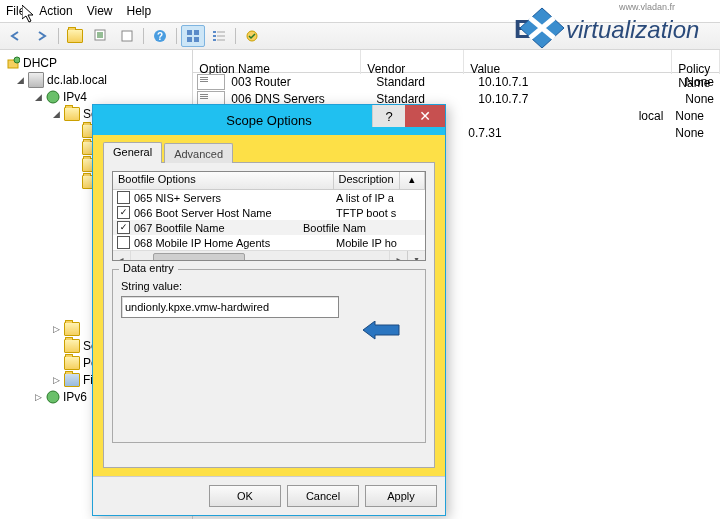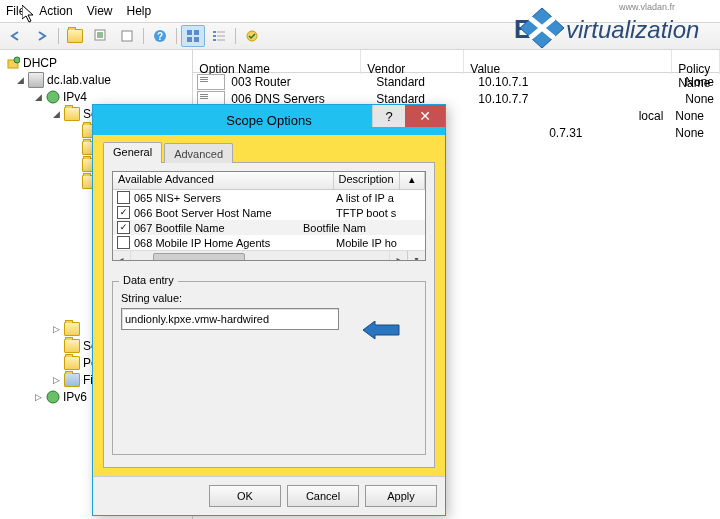--- a/index.html
+++ b/index.html
@@ -37,21 +37,21 @@
 .opthdr{display:flex;background:linear-gradient(#fcfcfc,#eaeaea);border-bottom:1px solid #ccc;height:17px;font-size:11px}
 .opthdr div{padding:1px 5px;border-right:1px solid #ccc}
 .optrow{display:flex;align-items:center;height:15px;font-size:11px;padding:0 2px}
 .optrow.sel{background:#f2f2f2}
 .cb{width:11px;height:11px;border:1px solid #555;background:#fff;margin:0 4px 0 2px;display:flex;align-items:center;justify-content:center;font-size:9px;line-height:9px}
 .sbar{height:17px;border-top:1px solid #ddd;display:flex}
 .sbar .track{flex:1;background:#eee;position:relative}
 .sbar .thumb{position:absolute;left:22px;top:2px;height:10px;width:90px;background:#cfcfcf;border:1px solid #a0a0a0;border-radius:2px}
 .sbar .arr{width:17px;background:#eee;border-left:1px solid #ddd;display:flex;align-items:center;justify-content:center;font-size:8px;color:#555}
 .sbar .arr:first-child{border-left:none;border-right:1px solid #ddd}
-.gs{border:1px solid #aaa;margin-top:20px;padding:10px 8px 12px;position:relative;height:150px}
+.gs{border:1px solid #aaa;margin-top:8px;padding:10px 8px 12px;position:relative;height:150px}
 .txtin{width:210px;height:18px;border:1px solid #888;background:#fff;padding:1px 3px;font-family:inherit;font-size:11px;box-shadow:inset 1px 1px 0 #ddd}
 .arrow{position:absolute;top:216px;left:268px;pointer-events:none}
 .dlg-btns{display:flex;justify-content:flex-end;gap:6px;padding:8px;border-top:1px solid #ccc;background:#f0f0f0}
 .dlg-btns button{width:72px;height:22px;background:linear-gradient(#fbfbfb,#e3e3e3);border:1px solid #999;font-family:inherit;font-size:11px}
 .cursor{position:absolute;top:5px;left:22px;pointer-events:none}
 </style>
 </head>
 <body>
 
 <div class="menubar">
@@ -127,21 +127,21 @@
     <div class="tree-item">
         <svg width="14" height="14">
           <rect x="2" y="4" width="10" height="8" fill="#f5d060" stroke="#cba000"></rect>
           <circle cx="11" cy="4" r="3" fill="#6ac06a" stroke="#2a7a2a"></circle>
         </svg>
         <span>DHCP</span>
       </div>
     <div class="tree-item" style="padding-left:12px">
         <span class="tw">◢</span>
         <span class="sv"></span>
-        <span>dc.lab.value</span>
+        <span>dc.lab.local</span>
       </div>
     <div class="tree-item" style="padding-left:30px">
         <span class="tw">◢</span>
         <svg width="14" height="14">
           <circle cx="7" cy="7" r="6" fill="#6ac06a" stroke="#2a7a2a"></circle>
         </svg>
         <span>IPv4</span>
       </div>
     <div class="tree-item" style="padding-left:48px">
         <span class="tw">◢</span>
@@ -216,21 +216,21 @@
       </div>
     <div class="lrow">
         <span style="width:155px"></span>
         <span style="width:90px"></span>
         <span style="width:195px;text-align:right">local</span>
         <span>None</span>
       </div>
     <div class="lrow">
         <span style="width:155px"></span>
         <span style="width:90px"></span>
-        <span style="width:195px;text-align:center">0.7.31</span>
+        <span style="width:195px;text-align:left">0.7.31</span>
         <span>None</span>
       </div>
   </div>
 </div>
 
 <div class="watermark">
   <svg width="225" height="48">
     <text x="165" y="10" font-size="9" fill="#888" text-anchor="middle">www.vladan.fr</text>
     <text x="32" y="38" font-size="26" font-weight="bold" fill="#2a4a7a">ES</text>
     <path d="M60 8 L82 28 L60 48 L38 28 Z" fill="#3a8dce" stroke="#1a5a9a" stroke-width="1"></path>
@@ -246,21 +246,21 @@
     <div class="dlg-close">✕</div>
   </div>
   <div class="dlg-body">
     <div class="tabs">
       <div class="tab">General</div>
       <div class="tab inactive">Advanced</div>
     </div>
     <div class="tabpane">
       <div class="optbox">
         <div class="opthdr">
-          <div style="width:218px">Available Advanced</div>
+          <div style="width:218px">Bootfile Options</div>
           <div style="flex:1">Description</div>
           <div style="width:15px;text-align:center">▴</div>
         </div>
         <div class="optrow">
             <span class="cb"></span>
             <span style="width:202px">065 NIS+ Servers</span>
             <span>A list of IP a</span>
           </div>
         <div class="optrow">
             <span class="cb">✓</span>

